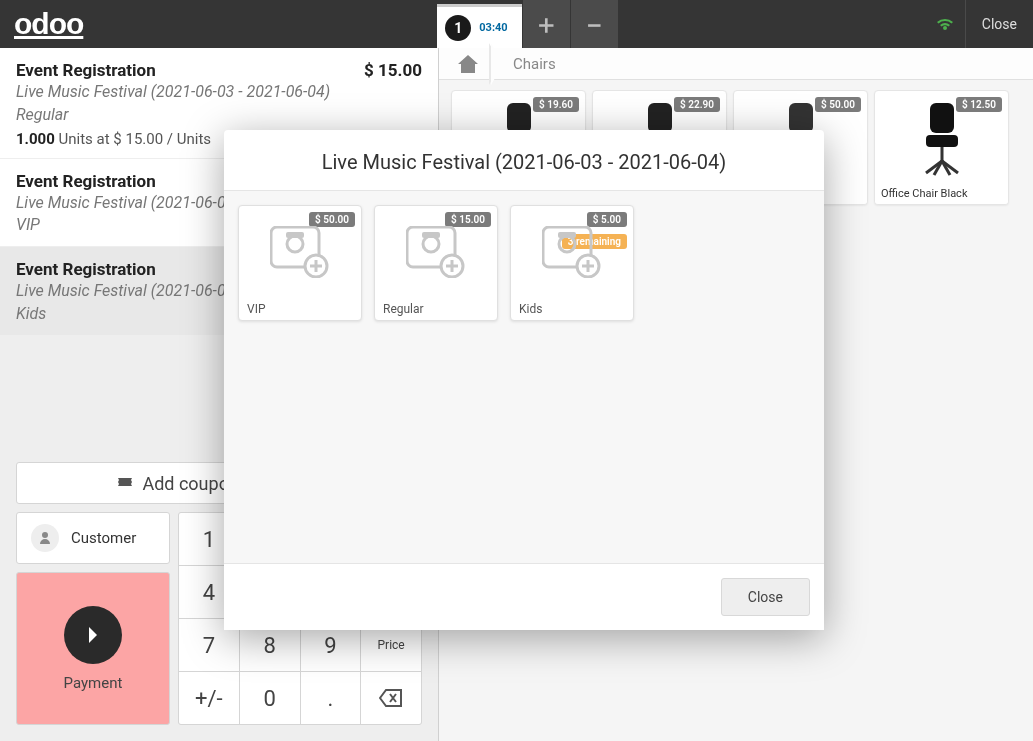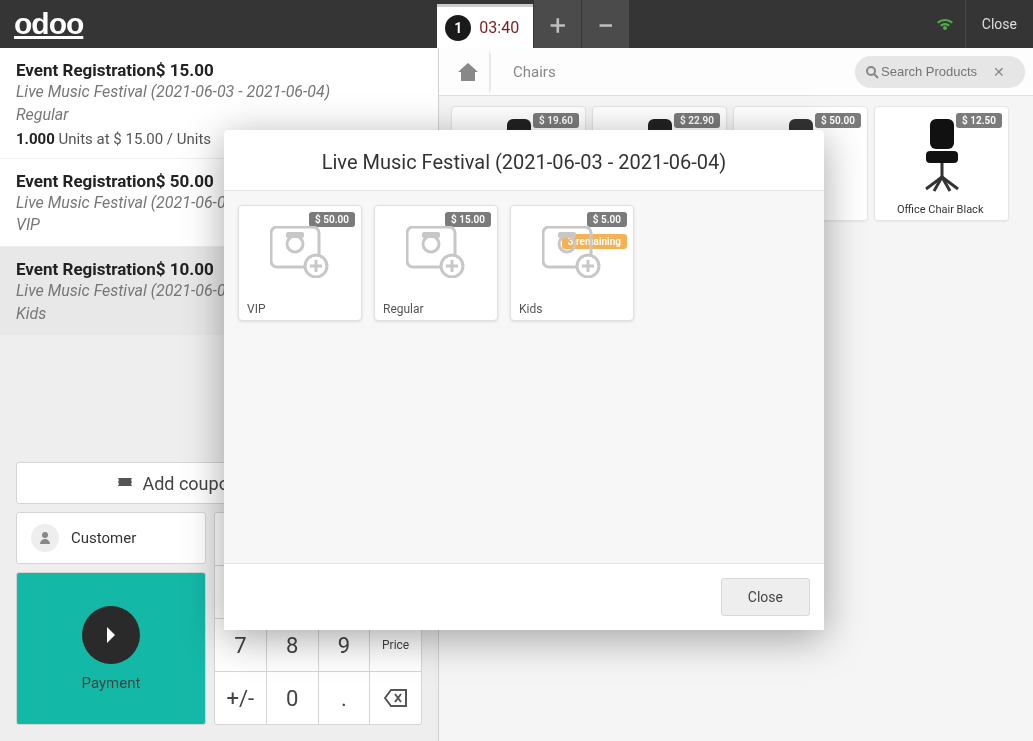--- a/index.html
+++ b/index.html
@@ -4,74 +4,74 @@
 <style>
   html, body { margin:0; padding:0; width:1033px; height:741px; font-family: -apple-system, BlinkMacSystemFont, "Segoe UI", Roboto, Helvetica, Arial, sans-serif; background:#fff; overflow:hidden; }
   * { box-sizing: border-box; }
 
   
   .header { position:relative; height:48px; background:#353535; display:flex; align-items:center; color:#ddd; }
   .logo { font-size:30px; font-weight:700; color:#fff; letter-spacing:-1px; padding:0 14px; font-family:Helvetica, Arial, sans-serif;text-decoration:underline; }
   .session-box { margin-left:340px; display:flex; align-items:stretch; height:48px; }
   .session-tab { background:#fff; color:#333; display:flex; align-items:center; padding:0 14px 0 8px; border-top:3px solid #ccc; height:44px; margin-top:4px; }
   .session-circle { width:26px; height:26px; border-radius:50%; background:#1a1a1a; color:#fff; font-weight:700; font-size:14px; display:flex; align-items:center; justify-content:center; margin-right:8px; }
-  .session-time { font-weight:400; font-size:16px; color:#7f1d1d; }
+  .session-time { font-weight:700; font-size:11px; color:#0369a1; }
   .sq-btn { width:48px; height:48px; background:#4b4b4b; color:#bdbdbd; font-size:26px; font-weight:700; display:flex; align-items:center; justify-content:center; border-left:1px solid #353535; }
   .sq-btn.minus { margin-left:0; }
   .header-spacer { flex:1; }
   .username { font-style:italic; font-size:19px; color:#bdbdbd; padding:0 10px; border-left:1px solid #4a4a4a; border-right:1px solid #4a4a4a; height:48px; display:flex; align-items:center; }
   .wifi { width:40px; display:flex; align-items:center; justify-content:center; font-size:18px; color:#4db04d; border-right:1px solid #4a4a4a; height:48px;}
   .close-link { padding:0 16px; font-size:14px; color:#ddd; height:48px; display:flex; align-items:center; }
 
   
   .body { display:flex; height:693px; }
   .left { width:439px; background:#eee; display:flex; flex-direction:column; border-right:1px solid #d0d0d0; }
   .right { flex:1; background:#f5f5f5; display:flex; flex-direction:column; }
 
   
   .order-lines { background:#fff; }
   .orderline { padding:12px 16px 10px; border-bottom:1px solid #eee; }
   .orderline.selected { background:#e8e8e8; }
-  .ol-top { display:flex; justify-content:flex-start; font-weight:700; font-size:17px; color:#222; }
+  .ol-top { display:flex; justify-content:space-between; font-weight:700; font-size:17px; color:#222; }
   .ol-sub { font-style:italic; color:#777; font-size:16px; margin-top:2px; line-height:1.3; }
   .ol-qty { font-size:15px; color:#555; margin-top:4px; }
   .ol-qty b { font-weight:700; color:#222;margin-top:28px; }
 
   .left-spacer { flex:1; background:#eee; }
 
   .add-coupon { margin:0 16px 8px; height:42px; background:#fff; border:1px solid #d5d5d5; border-radius:3px; display:flex; align-items:center; justify-content:center; font-size:18px; color:#444; }
   .add-coupon svg { margin-right:8px; }
 
   .bottom-panel { display:flex; padding:0 16px 16px; gap:8px; }
-  .cust-payment { width:190px; display:flex; flex-direction:column; gap:8px; }
+  .cust-payment { width:154px; display:flex; flex-direction:column; gap:8px; }
   .customer-btn { height:52px; background:#fff; border:1px solid #d5d5d5; border-radius:3px; display:flex; align-items:center; padding:0 14px; font-size:15px; color:#333; }
   .customer-btn .cust-ico { width:28px; height:28px; border-radius:50%; background:#eee; color:#888; display:flex; align-items:center; justify-content:center; margin-right:12px; font-size:14px; }
-  .payment-btn { flex:1; background:#14b8a6; border:1px solid #d5d5d5; border-radius:3px; display:flex; flex-direction:column; align-items:center; justify-content:center; font-size:15px; color:#444; padding:14px 0; }
+  .payment-btn { flex:1; background:#fca5a5; border:1px solid #d5d5d5; border-radius:3px; display:flex; flex-direction:column; align-items:center; justify-content:center; font-size:15px; color:#444; padding:14px 0; }
   .pay-circle { width:58px; height:58px; border-radius:50%; background:#2a2a2a; color:#fff; display:flex; align-items:center; justify-content:center; font-size:26px; margin-bottom:10px; }
 
   .numpad { flex:1; display:grid; grid-template-columns:repeat(4,1fr); grid-auto-rows:52px; gap:1px; background:#d5d5d5; border:1px solid #d5d5d5; border-radius:3px; overflow:hidden;}
   .numkey { background:#fff; display:flex; align-items:center; justify-content:center; font-size:22px; color:#444; }
   .numkey.mode { font-size:12px; font-weight:400; }
   .numkey.mode.active { background:#e6e6e6; }
 
   
-  .breadcrumbs { height:48px; display:flex; align-items:center; padding:0 8px; border-bottom:1px solid #e0e0e0; background:#fdfdfd; }
+  .breadcrumbs { height:32px; display:flex; align-items:center; padding:0 8px; border-bottom:1px solid #e0e0e0; background:#fdfdfd; }
   .home-btn { width:42px; height:42px; display:flex; align-items:center; justify-content:center; font-size:20px; color:#888; }
   .crumb { position:relative; padding:0 18px 0 24px; font-size:15px; color:#888; height:42px; display:flex; align-items:center; }
   .crumb::before { content:""; position:absolute; left:0; top:0; border-top:21px solid transparent; border-bottom:21px solid transparent; border-left:12px solid #e8e8e8; }
   .crumb::after { content:""; position:absolute; left:2px; top:0; border-top:21px solid transparent; border-bottom:21px solid transparent; border-left:12px solid #fdfdfd; }
   .search-wrapper { margin-left:auto; display:flex; align-items:center; background:#e6e6e6; border-radius:20px; height:32px; padding:0 10px; width:170px;}
   .search-wrapper input { border:none; background:transparent; outline:none; font-size:13px; color:#666; width:110px; }
   .search-wrapper svg { color:#888; }
   .clear-search { font-size:14px; color:#888; margin-left:4px; }
 
   .product-grid { padding:10px 12px; display:grid; grid-template-columns:repeat(4, 135px); gap:6px; align-content:start;}
   .product-card { position:relative; height:115px; background:#fff; border:1px solid #e5e5e5; border-radius:4px; overflow:hidden; box-shadow:0 1px 2px rgba(0,0,0,0.06); }
   .product-card .price-tag { position:absolute; top:6px; right:6px; background:#7b7b7b; color:#fff; font-size:10px; padding:2px 6px; border-radius:3px; font-weight:600;}
-  .product-card .pname { position:absolute; bottom:0; left:16px; right:0; font-size:11px; color:#333; padding:4px 6px; background:rgba(255,255,255,0.9); white-space:nowrap; overflow:hidden; text-overflow:ellipsis;}
+  .product-card .pname { position:absolute; bottom:0; left:0; right:0; font-size:11px; color:#333; padding:4px 6px; background:rgba(255,255,255,0.9); white-space:nowrap; overflow:hidden; text-overflow:ellipsis;}
   .chair-img { position:absolute; top:8px; left:0; right:0; display:flex; justify-content:center; }
 
   
   .overlay { position:absolute; inset:0; background:rgba(0,0,0,0); }
   .modal { position:absolute; left:224px; top:130px; width:600px; height:500px; background:#fff; border-radius:4px; box-shadow:0 8px 40px rgba(0,0,0,0.35); display:flex; flex-direction:column; }
   .modal-header { padding:20px 24px 16px; font-size:20px; font-weight:400; color:#333; text-align:center; border-bottom:1px solid #e5e5e5;}
   .modal-body { flex:1; padding:14px; background:#f7f7f7; display:flex; gap:12px; align-content:flex-start; flex-wrap:wrap;}
   .ticket-card { position:relative; width:124px; height:116px; background:#fff; border:1px solid #e0e0e0; border-radius:4px; box-shadow:0 1px 3px rgba(0,0,0,0.1);}
   .ticket-card .price-tag { position:absolute; top:6px; right:6px; background:#7b7b7b; color:#fff; font-size:10px; padding:2px 6px; border-radius:3px; font-weight:600;}
   .rem-tag { position:absolute; top:28px; right:6px; background:#f5b254; color:#fff; font-size:10px; padding:2px 6px; border-radius:3px; font-weight:600;}
@@ -203,32 +203,20 @@
   <div class="right">
     <div class="breadcrumbs">
       <div class="home-btn">
         <span>
           <svg width="20" height="18" viewBox="0 0 20 18">
               <path fill="#888" d="M10 0l10 9h-3v9H3V9H0l10-9z"></path>
             </svg>
         </span>
       </div>
       <div class="crumb">Chairs</div>
-      <div class="search-wrapper">
-        <span>
-          <svg width="14" height="14" viewBox="0 0 14 14">
-              <circle cx="6" cy="6" r="4" fill="none" stroke="#888" stroke-width="2"></circle>
-              <line x1="9" y1="9" x2="13" y2="13" stroke="#888" stroke-width="2"></line>
-            </svg>
-        </span>
-        <input placeholder="Search Products" style="">
-        <span class="clear-search">
-          <span>✕</span>
-        </span>
-      </div>
     </div>
     <div class="product-grid" id="product-grid">
         <div class="product-card">
     <div class="chair-img">
             <svg width="60" height="78" viewBox="0 0 60 78">
     <rect x="18" y="4" width="24" height="30" rx="6" fill="#222"></rect>
     <rect x="14" y="36" width="32" height="12" rx="4" fill="#222"></rect>
     <line x1="30" y1="48" x2="30" y2="62" stroke="#333" stroke-width="3"></line>
     <line x1="30" y1="62" x2="14" y2="74" stroke="#333" stroke-width="3"></line>
     <line x1="30" y1="62" x2="46" y2="74" stroke="#333" stroke-width="3"></line>

